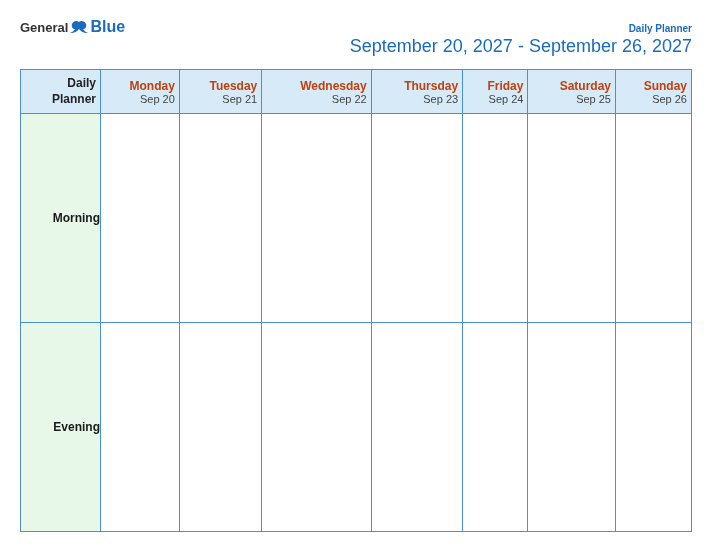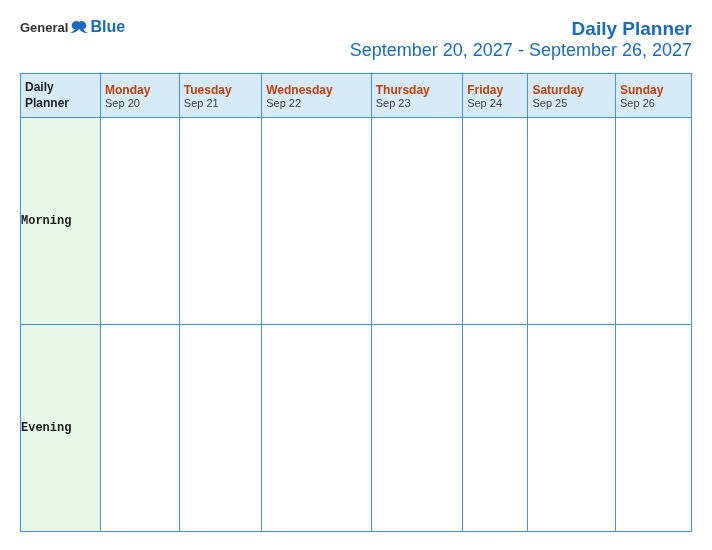--- a/index.html
+++ b/index.html
@@ -44,39 +44,39 @@
       color: #1a6bbf;
     }
     .logo-bird {
       width: 18px;
       height: 14px;
     }
     .title-area {
       text-align: right;
     }
     .title-main {
-      font-size: 19px;
+      font-size: 10px;
       font-weight: bold;
       color: #1a6bbf;
     }
     .title-sub {
       font-size: 18px;
       color: #1a6bbf;
       font-weight: normal;
     }
     .planner-table {
       flex: 1;
       border-collapse: collapse;
       width: 100%;
       border: 1.5px solid #4a90d9;
     }
     .planner-table th, .planner-table td {
       border: 1px solid #4a90d9;
       padding: 0;
-      text-align: left;
+      text-align: right;
     }
     .header-row th {
       background-color: #d6eaf8;
       padding: 6px 4px;
       font-size: 12px;
       color: #1a1a1a;
       font-weight: bold;
     }
     .header-row th .day-name {
       display: block;
@@ -97,21 +97,20 @@
       line-height: 1.3;
     }
     .time-cell {
       background-color: #e8f8e8;
       font-size: 12px;
       font-weight: bold;
       color: #1a1a1a;
       width: 80px;
       vertical-align: middle;
       padding: 8px 4px;
-      font-family: Liberation Mono, monospace;
     }
     .content-cell {
       background-color: #ffffff;
       width: calc((100% - 80px) / 7);
       vertical-align: top;
       min-height: 95px;
       height: 95px;
     }
     .content-row td {
       height: 95px;

